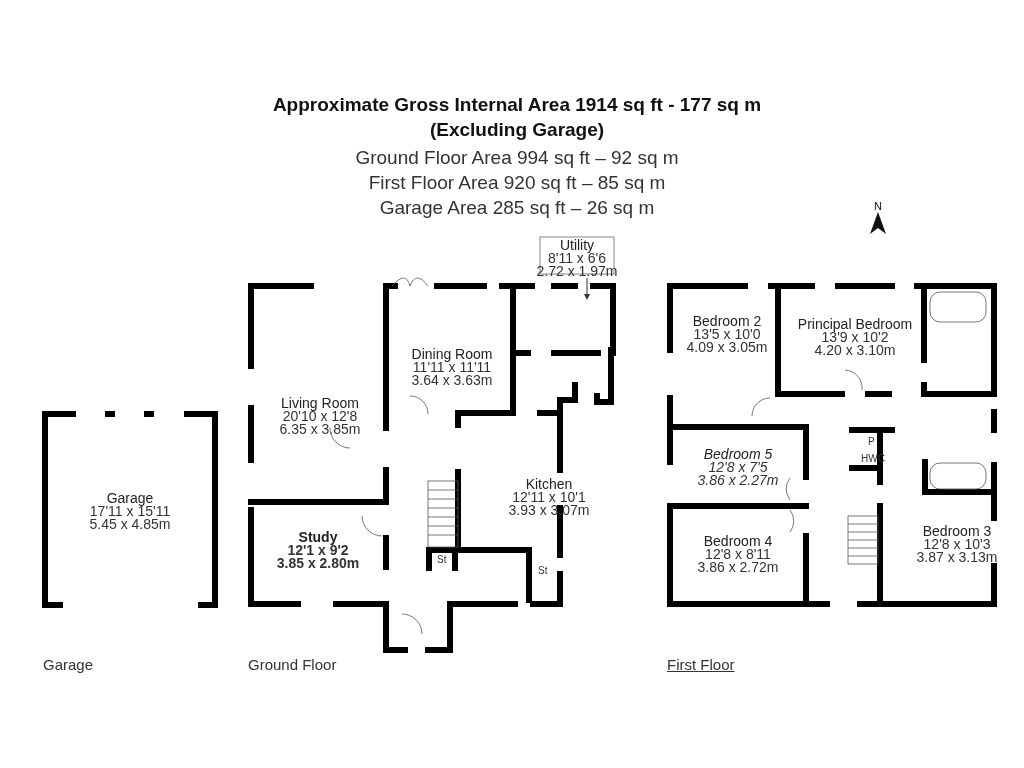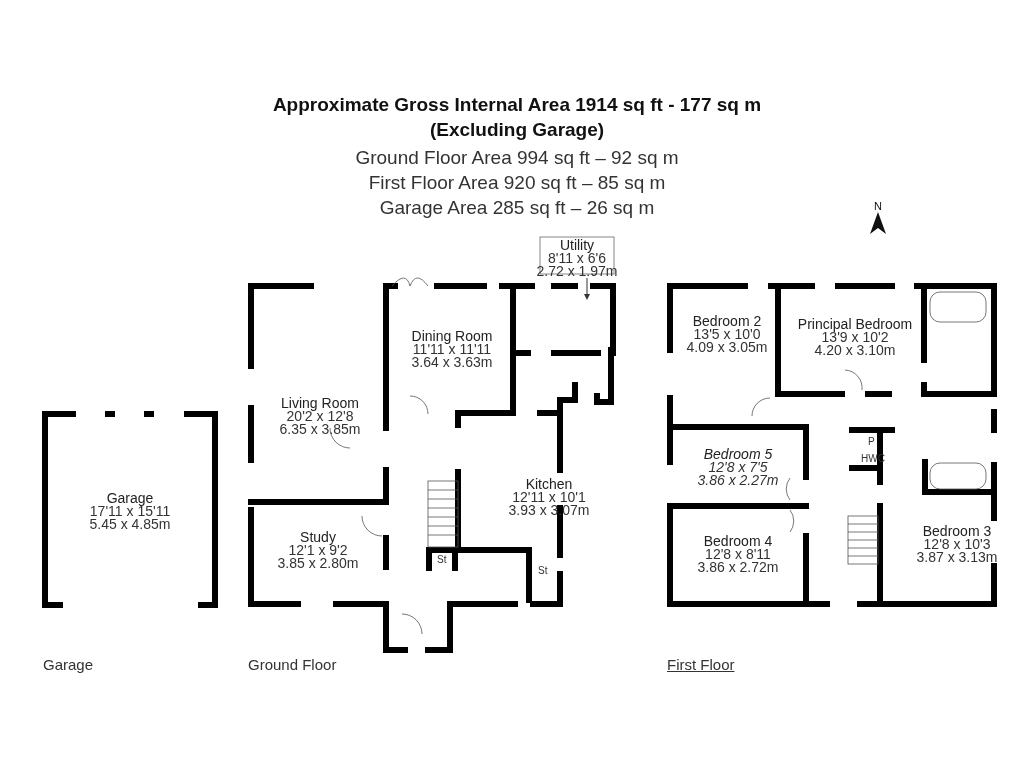--- a/index.html
+++ b/index.html
@@ -136,39 +136,39 @@
 </svg>
 
 <div class="room" style="left:130px;top:492px;">
   <div class="nm">Garage</div>
   <div>17'11 x 15'11</div>
   <div>5.45 x 4.85m</div>
 </div>
 
 <div class="room" style="left:320px;top:397px;">
   <div class="nm">Living Room</div>
-  <div>20'2 x 12'8</div>
+  <div>20'10 x 12'8</div>
   <div>6.35 x 3.85m</div>
 </div>
-<div class="room" style="left:452px;top:330px;">
+<div class="room" style="left:452px;top:348px;">
   <div class="nm">Dining Room</div>
   <div>11'11 x 11'11</div>
   <div>3.64 x 3.63m</div>
 </div>
 <div class="room" style="left:577px;top:239px;">
   <div class="nm">Utility</div>
   <div>8'11 x 6'6</div>
   <div>2.72 x 1.97m</div>
 </div>
 <div class="room" style="left:521px;top:478px;margin-left:28px;">
   <div class="nm">Kitchen</div>
   <div>12'11 x 10'1</div>
   <div>3.93 x 3.07m</div>
 </div>
-<div class="room" style="left:318px;top:531px;">
+<div class="room" style="left:318px;top:531px;font-weight:bold;">
   <div class="nm">Study</div>
   <div>12'1 x 9'2</div>
   <div>3.85 x 2.80m</div>
 </div>
 <div class="small" style="left:437px;top:554px;">St</div>
 <div class="small" style="left:538px;top:565px;">St</div>
 
 <div class="room" style="left:727px;top:315px;">
   <div class="nm">Bedroom 2</div>
   <div>13'5 x 10'0</div>

